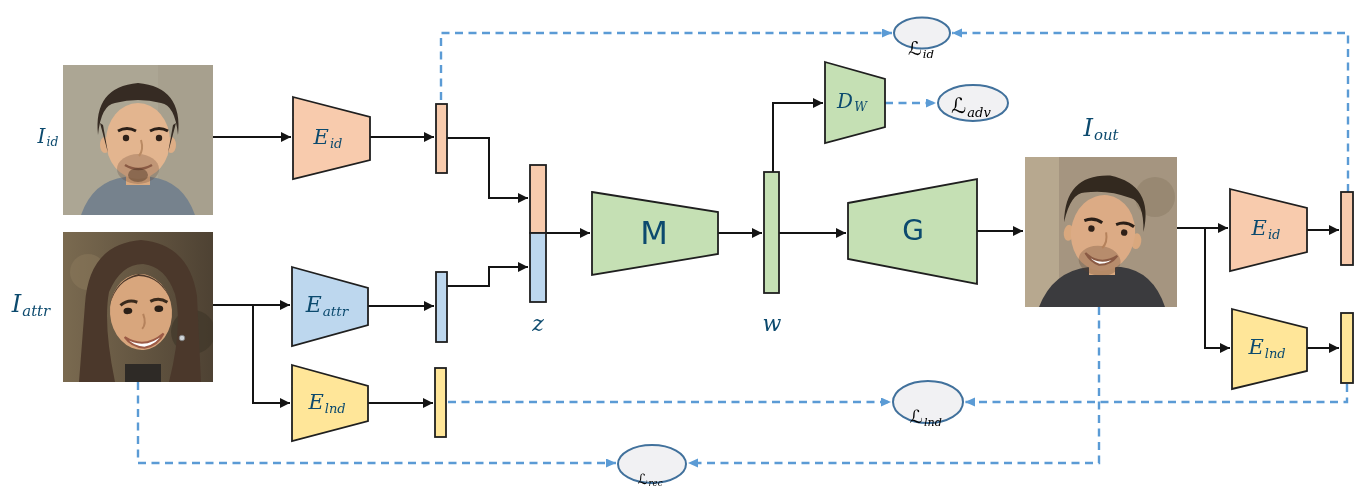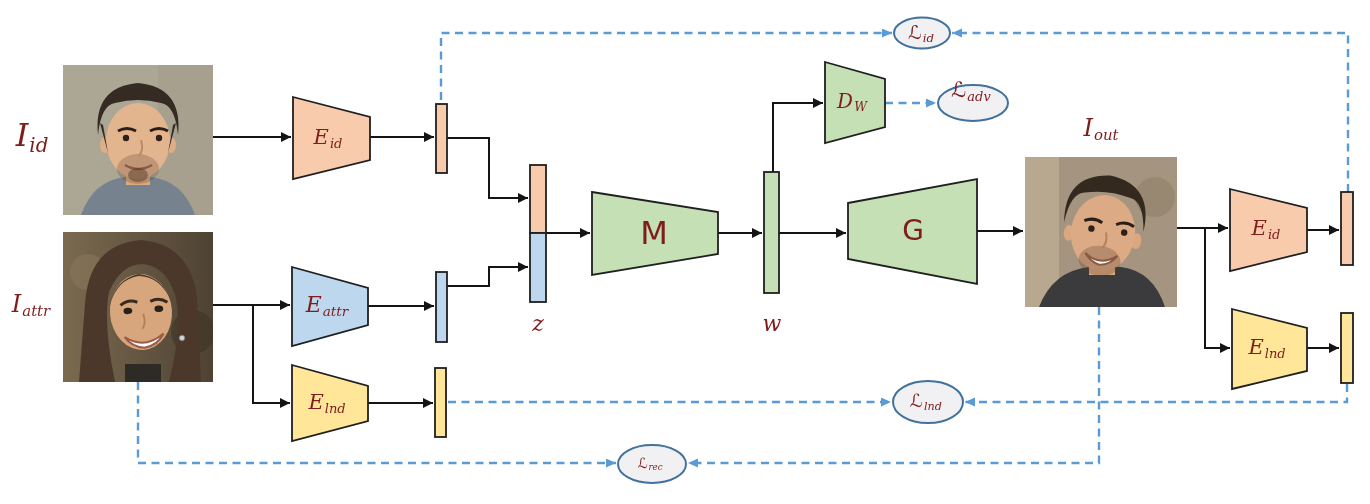--- a/index.html
+++ b/index.html
@@ -1,25 +1,25 @@
 <!DOCTYPE html>
 <html><head>
 <meta charset="utf-8">
 <style>
   html,body{margin:0;padding:0;background:#fff;}
   .canvas{position:relative;width:1370px;height:504px;background:#ffffff;overflow:hidden;
           font-family:"DejaVu Serif", serif;}
   .layer{position:absolute;left:0;top:0;}
   .photo{position:absolute;overflow:hidden;}
   .photo svg{display:block;}
-  .lbl{position:absolute;transform:translate(-50%,-50%);white-space:nowrap;color:#7f1d1d;line-height:1;}
+  .lbl{position:absolute;transform:translate(-50%,-50%);white-space:nowrap;color:#0c4a6e;line-height:1;}
   .sym{font-style:italic;font-family:"DejaVu Serif",serif;}
   .sub{font-style:italic;font-family:"DejaVu Serif",serif;font-size:0.62em;vertical-align:-0.28em;margin-left:1px;}
   .plain{font-family:"DejaVu Sans","Liberation Sans",sans-serif;font-style:normal;}
-  .loss-lbl{color:#7f1d1d;}
+  .loss-lbl{color:#000000;margin-top:16px;}
   .loss-lbl .sym{font-family:"DejaVu Serif","DejaVu Sans",serif;}
   .conn{fill:none;stroke:#141414;stroke-width:2;}
   .dash{fill:none;stroke-width:2.4;stroke-dasharray:8 5.5;}
   .node{stroke:#1f1f1f;stroke-width:1.8;}
   .bar{stroke:#1f1f1f;stroke-width:1.8;}
   .loss-ellipse{stroke:#41719C;stroke-width:2;}
 </style>
 </head>
 <body>
 
@@ -151,21 +151,21 @@
         <path d="M58,66 Q67,61 76,66" stroke="#2A1F18" stroke-width="3" fill="none"></path>
         <path d="M90,66 Q99,61 108,66" stroke="#2A1F18" stroke-width="3" fill="none"></path>
         <circle cx="66" cy="73" r="3.2" fill="#2E2018"></circle>
         <circle cx="99" cy="73" r="3.2" fill="#2E2018"></circle>
         <path d="M81,75 Q84,85 79,91" stroke="#B5825C" stroke-width="2" fill="none"></path>
         <path d="M63,98 Q79,110 95,97 Q89,107 78,108 Q69,106 63,98 Z" fill="#FFFFFF" stroke="#8A5A44" stroke-width="2"></path>
       </g>
     </svg>
   </div>
 
-  <div class="lbl" style="left:32px;top:137px;font-size:32px;">
+  <div class="lbl" style="left:48px;top:137px;font-size:20px;">
     <span class="sym">I</span><span class="sub">id</span>
   </div>
   <div class="lbl" style="left:31px;top:306px;font-size:24px;">
     <span class="sym">I</span><span class="sub">attr</span>
   </div>
   <div class="lbl" style="left:1101px;top:130px;font-size:24px;">
     <span class="sym">I</span><span class="sub">out</span>
   </div>
 
   <div class="lbl" style="left:328px;top:138px;font-size:21px;">

